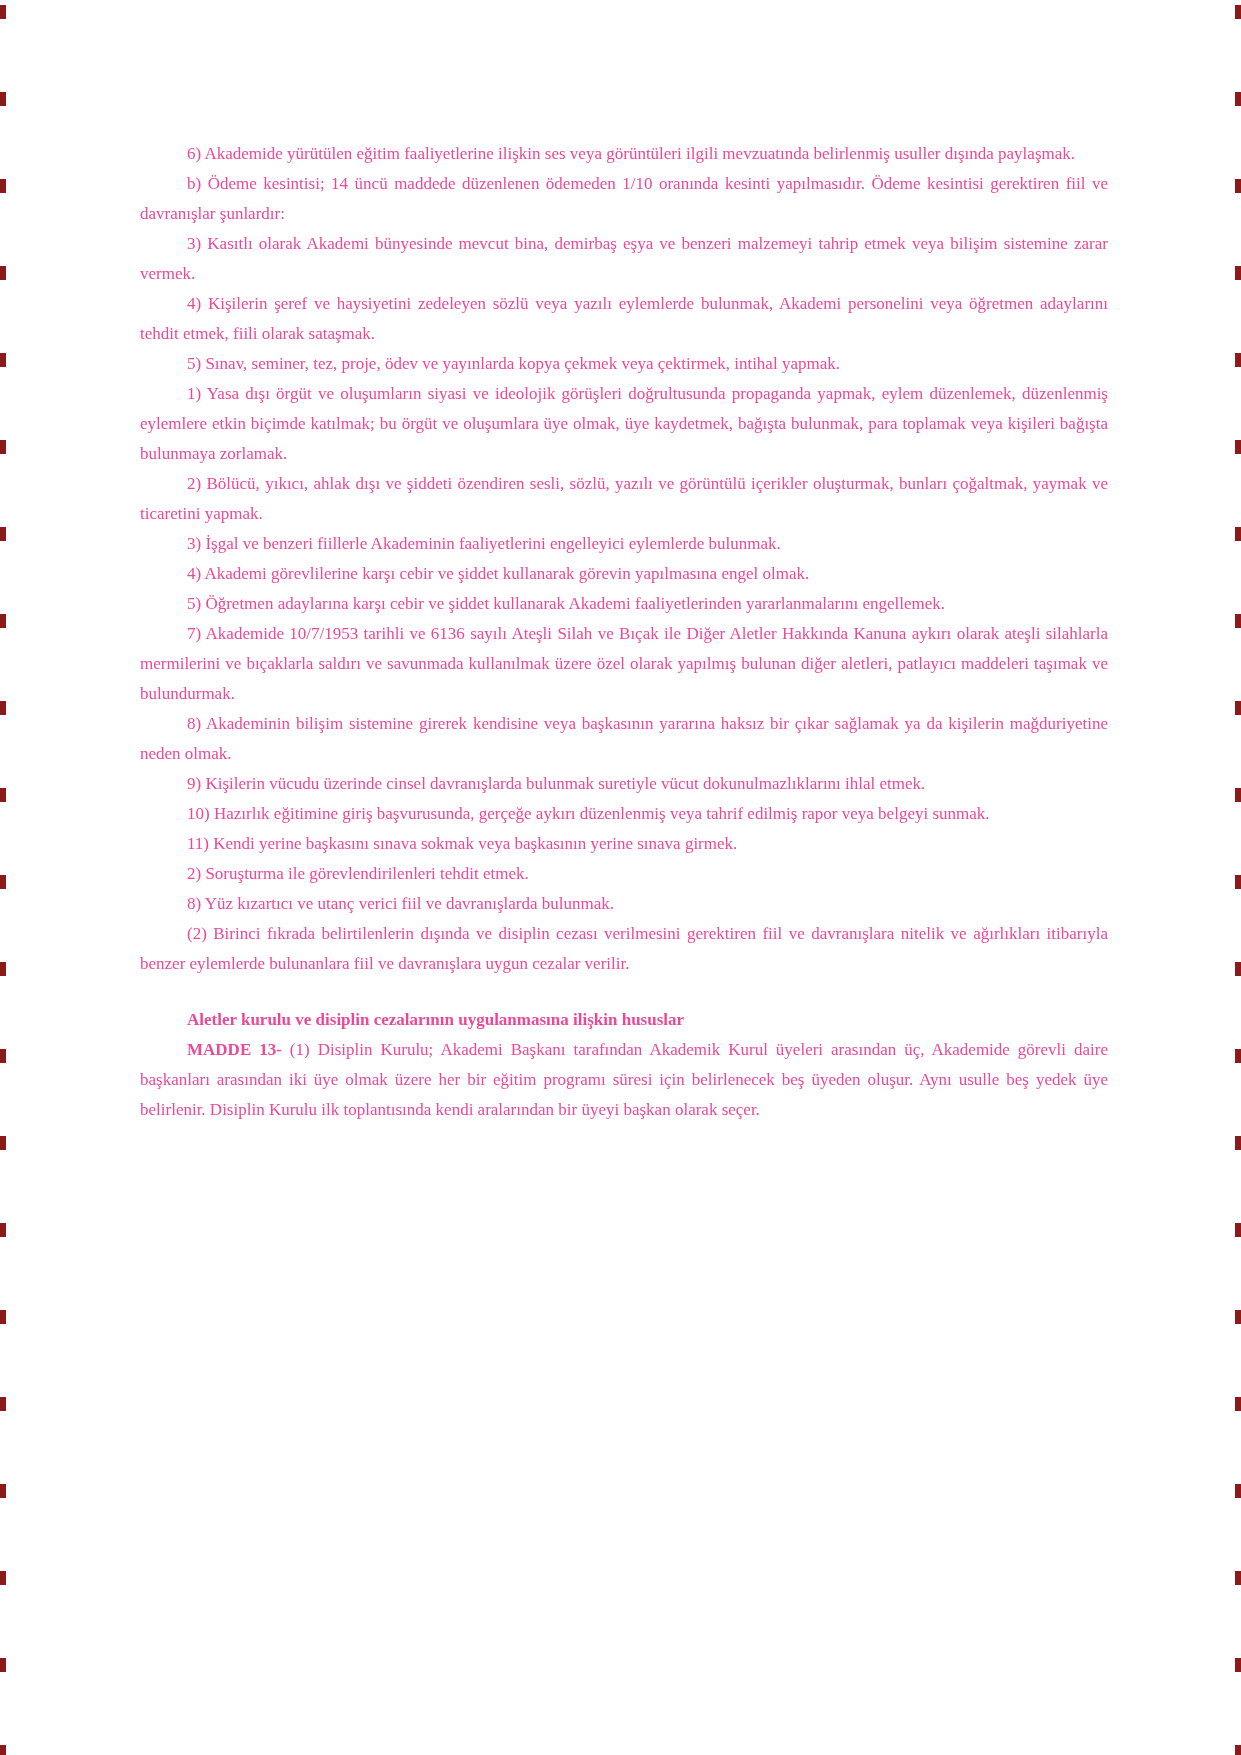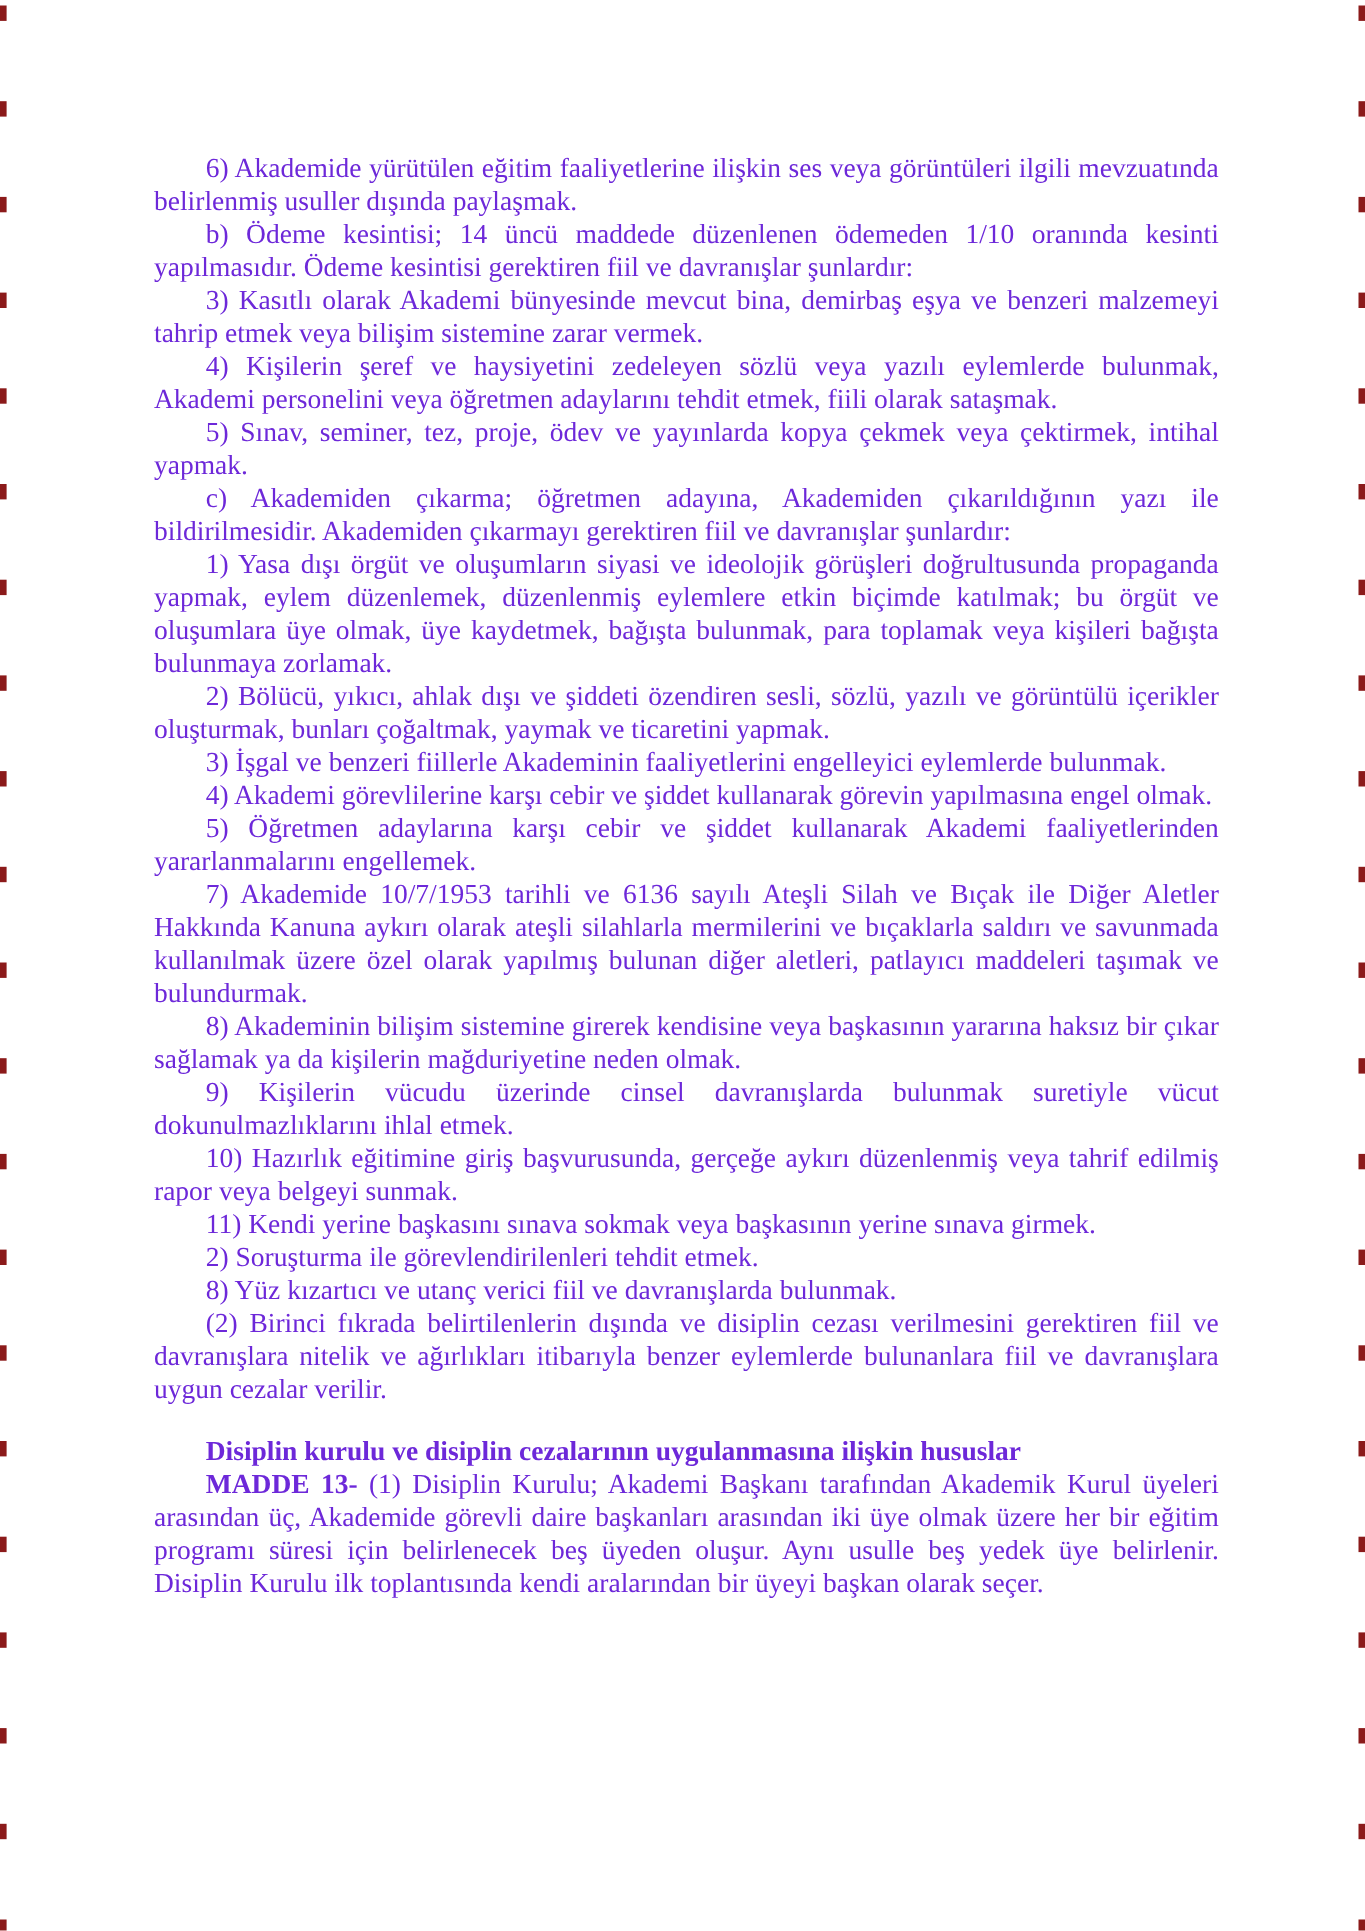--- a/index.html
+++ b/index.html
@@ -12,22 +12,22 @@
     height: 1755px;
     background: #ffffff;
     overflow: hidden;
     font-family: "Liberation Serif", "DejaVu Serif", serif;
   }
   .doc-page {
     position: absolute;
     left: 140px;
     top: 139px;
     width: 968px;
-    color: #6d28d9;
-    font-size: 25px;
+    color: #ec4899;
+    font-size: 17px;
     line-height: 30px;
     text-align: justify;
   }
   .doc-page p {
     margin: 0;
     padding: 0;
     text-indent: 47px;
   }
   .doc-page p.heading {
     font-weight: bold;
@@ -47,35 +47,34 @@
 </style>
 </head>
 <body>
 
 <div class="doc-page">
     <p class="body">6) Akademide yürütülen eğitim faaliyetlerine ilişkin ses veya görüntüleri ilgili mevzuatında belirlenmiş usuller dışında paylaşmak.</p>
     <p class="body">b) Ödeme kesintisi; 14 üncü maddede düzenlenen ödemeden 1/10 oranında kesinti yapılmasıdır. Ödeme kesintisi gerektiren fiil ve davranışlar şunlardır:</p>
     <p class="body">3) Kasıtlı olarak Akademi bünyesinde mevcut bina, demirbaş eşya ve benzeri malzemeyi tahrip etmek veya bilişim sistemine zarar vermek.</p>
     <p class="body">4) Kişilerin şeref ve haysiyetini zedeleyen sözlü veya yazılı eylemlerde bulunmak, Akademi personelini veya öğretmen adaylarını tehdit etmek, fiili olarak sataşmak.</p>
     <p class="body">5) Sınav, seminer, tez, proje, ödev ve yayınlarda kopya çekmek veya çektirmek, intihal yapmak.</p>
-    <p class="body">c) Akademiden çıkarma; öğretmen adayına, Akademiden çıkarıldığının yazı ile bildirilmesidir. Akademiden çıkarmayı gerektiren fiil ve davranışlar şunlardır:</p>
     <p class="body">1) Yasa dışı örgüt ve oluşumların siyasi ve ideolojik görüşleri doğrultusunda propaganda yapmak, eylem düzenlemek, düzenlenmiş eylemlere etkin biçimde katılmak; bu örgüt ve oluşumlara üye olmak, üye kaydetmek, bağışta bulunmak, para toplamak veya kişileri bağışta bulunmaya zorlamak.</p>
     <p class="body">2) Bölücü, yıkıcı, ahlak dışı ve şiddeti özendiren sesli, sözlü, yazılı ve görüntülü içerikler oluşturmak, bunları çoğaltmak, yaymak ve ticaretini yapmak.</p>
     <p class="body">3) İşgal ve benzeri fiillerle Akademinin faaliyetlerini engelleyici eylemlerde bulunmak.</p>
     <p class="body">4) Akademi görevlilerine karşı cebir ve şiddet kullanarak görevin yapılmasına engel olmak.</p>
     <p class="body">5) Öğretmen adaylarına karşı cebir ve şiddet kullanarak Akademi faaliyetlerinden yararlanmalarını engellemek.</p>
     <p class="body">7) Akademide 10/7/1953 tarihli ve 6136 sayılı Ateşli Silah ve Bıçak ile Diğer Aletler Hakkında Kanuna aykırı olarak ateşli silahlarla mermilerini ve bıçaklarla saldırı ve savunmada kullanılmak üzere özel olarak yapılmış bulunan diğer aletleri, patlayıcı maddeleri taşımak ve bulundurmak.</p>
     <p class="body">8) Akademinin bilişim sistemine girerek kendisine veya başkasının yararına haksız bir çıkar sağlamak ya da kişilerin mağduriyetine neden olmak.</p>
     <p class="body">9) Kişilerin vücudu üzerinde cinsel davranışlarda bulunmak suretiyle vücut dokunulmazlıklarını ihlal etmek.</p>
     <p class="body">10) Hazırlık eğitimine giriş başvurusunda, gerçeğe aykırı düzenlenmiş veya tahrif edilmiş rapor veya belgeyi sunmak.</p>
     <p class="body">11) Kendi yerine başkasını sınava sokmak veya başkasının yerine sınava girmek.</p>
     <p class="body">2) Soruşturma ile görevlendirilenleri tehdit etmek.</p>
     <p class="body">8) Yüz kızartıcı ve utanç verici fiil ve davranışlarda bulunmak.</p>
     <p class="body">(2) Birinci fıkrada belirtilenlerin dışında ve disiplin cezası verilmesini gerektiren fiil ve davranışlara nitelik ve ağırlıkları itibarıyla benzer eylemlerde bulunanlara fiil ve davranışlara uygun cezalar verilir.</p>
-    <p class="heading">Disiplin kurulu ve disiplin cezalarının uygulanmasına ilişkin hususlar</p>
+    <p class="heading">Aletler kurulu ve disiplin cezalarının uygulanmasına ilişkin hususlar</p>
     <p class="body"><b>MADDE 13-</b><span> (1) Disiplin Kurulu; Akademi Başkanı tarafından Akademik Kurul üyeleri arasından üç, Akademide görevli daire başkanları arasından iki üye olmak üzere her bir eğitim programı süresi için belirlenecek beş üyeden oluşur. Aynı usulle beş yedek üye belirlenir. Disiplin Kurulu ilk toplantısında kendi aralarından bir üyeyi başkan olarak seçer.</span></p>
   </div>
 
 <div class="edge-mark left" style="top: 5px; width: 6px; height: 14px; background: rgb(139, 26, 26);"></div>
 <div class="edge-mark left" style="top: 92px; width: 6px; height: 14px; background: rgb(139, 26, 26);"></div>
 <div class="edge-mark left" style="top: 179px; width: 6px; height: 14px; background: rgb(139, 26, 26);"></div>
 <div class="edge-mark left" style="top: 266px; width: 6px; height: 14px; background: rgb(139, 26, 26);"></div>
 <div class="edge-mark left" style="top: 353px; width: 6px; height: 14px; background: rgb(139, 26, 26);"></div>
 <div class="edge-mark left" style="top: 440px; width: 6px; height: 14px; background: rgb(139, 26, 26);"></div>
 <div class="edge-mark left" style="top: 527px; width: 6px; height: 14px; background: rgb(139, 26, 26);"></div>

